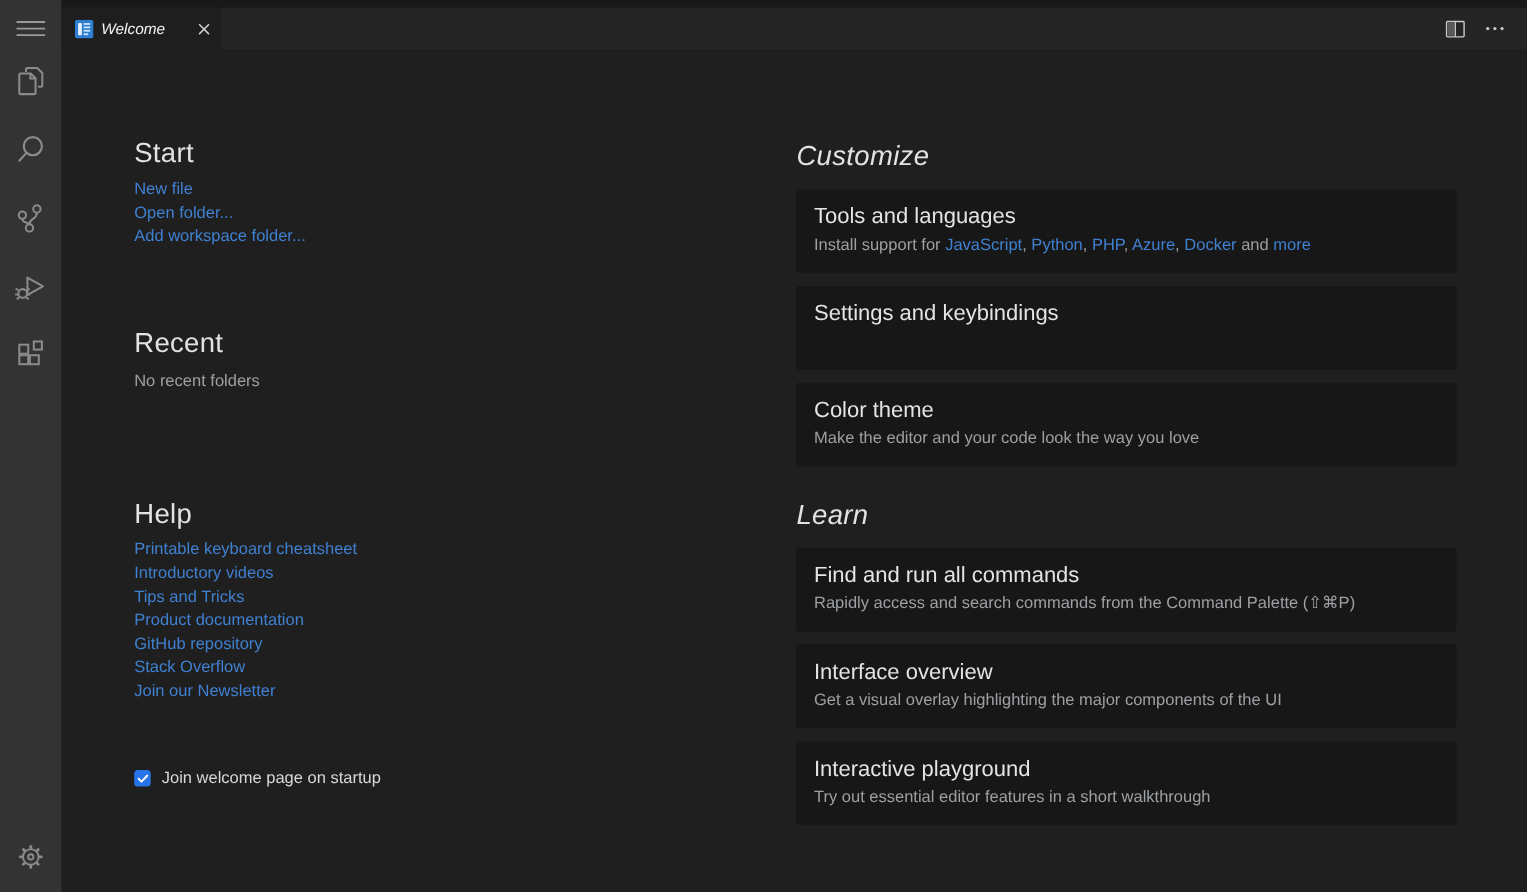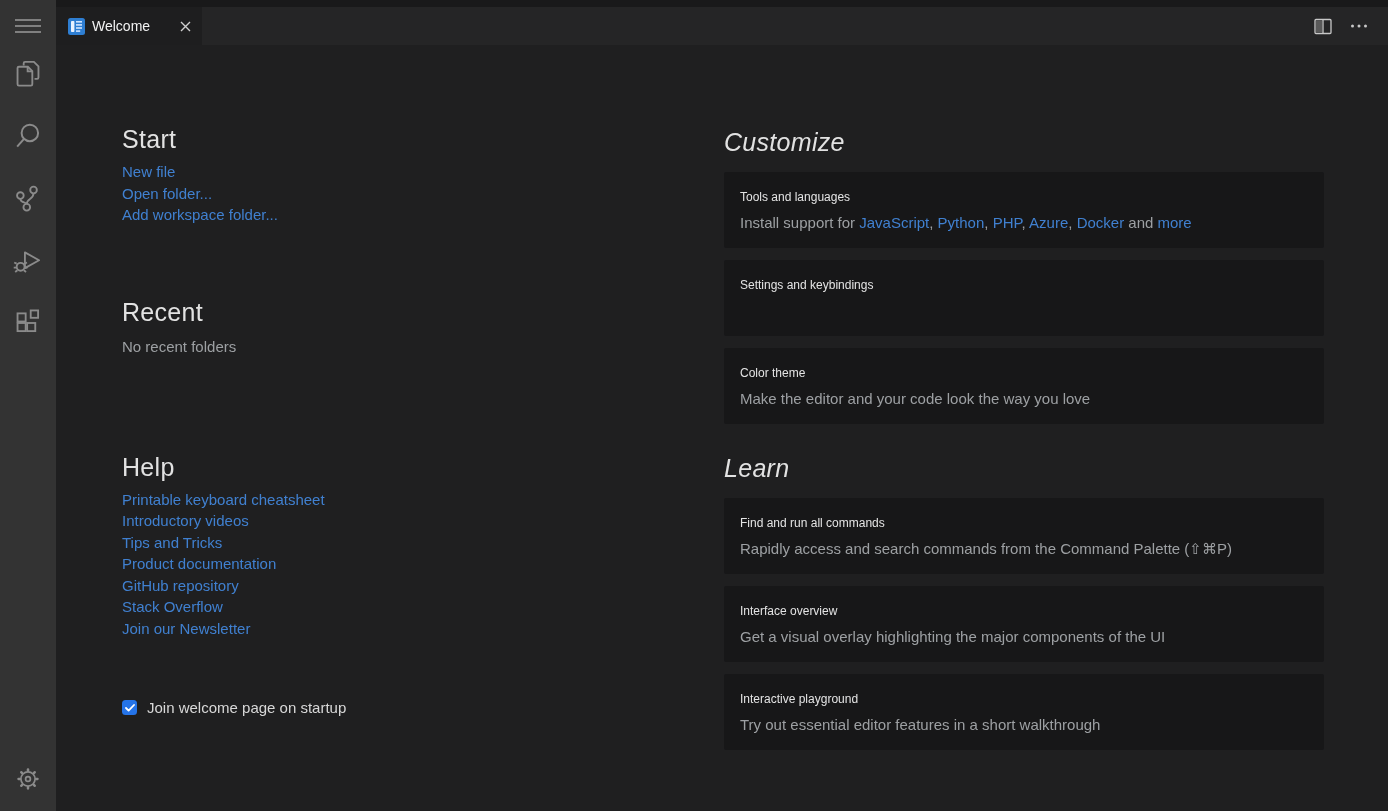--- a/index.html
+++ b/index.html
@@ -30,21 +30,21 @@
   .ab-item.menu{height:28px;margin-bottom:14px;}
   .ab-list .ab-item{margin-bottom:22px;}
   .ab-bottom{margin-top:auto;padding-bottom:12px;}
 
   
   .main{flex:1;display:flex;flex-direction:column;min-width:0;}
   .titlebar-edge{height:7px;background:var(--titlebar-edge);}
   .tabbar{height:38px;background:var(--tab-strip-bg);display:flex;align-items:stretch;position:relative;}
   .tab{width:146px;background:var(--active-tab-bg);display:flex;align-items:center;gap:7px;
        padding:0 8px 0 12px;cursor:pointer;}
-  .tab-title{font-size:14px;color:var(--tab-title);flex:1;white-space:nowrap;}
+  .tab-title{font-style:italic;font-size:14px;color:var(--tab-title);flex:1;white-space:nowrap;}
   .tab-close{display:flex;align-items:center;justify-content:center;width:18px;height:18px;cursor:pointer;}
   .tab-actions{margin-left:auto;display:flex;align-items:center;gap:18px;padding-right:20px;}
   .tab-actions span{display:flex;align-items:center;cursor:pointer;}
 
   
   .editor{flex:1;position:relative;background:var(--editor-bg);overflow:hidden;}
   h2{font-size:25px;font-weight:300;letter-spacing:.3px;color:var(--heading);
      margin:0;line-height:32px;}
   .col-left{position:absolute;left:66px;top:78px;width:560px;}
   .col-right{position:absolute;left:668px;top:81px;width:600px;}
@@ -60,21 +60,21 @@
     font-size:15px;color:#d8d8d8;width:max-content;}
   .checkbox{width:15px;height:15px;border-radius:3.5px;background:var(--checkbox);
     display:flex;align-items:center;justify-content:center;flex-shrink:0;cursor:pointer;}
   .checkbox:not(.checked){background:transparent;border:1px solid #888;}
   .checkbox:not(.checked) svg{display:none;}
 
   .col-right h2{margin-bottom:14px;font-style:italic;}
   .learn-h{margin-top:28px;}
   .card{height:76px;background:var(--card-bg);border-radius:2px;margin-bottom:12px;
     padding:15px 16px;cursor:pointer;overflow:hidden;}
-  .card-title{font-size:12px;line-height:20px;color:var(--card-title);white-space:nowrap;}
+  .card-title{font-size:20px;line-height:20px;color:var(--card-title);white-space:nowrap;}
   .card-desc{margin-top:6px;font-size:15px;line-height:20px;color:var(--text-muted);white-space:nowrap;}
   .card-desc .link{color:var(--link);cursor:pointer;}
 </style>
 </head>
 <body>
 
 <div class="window">
 
   <div class="activity-bar">
     <div class="ab-item menu">

